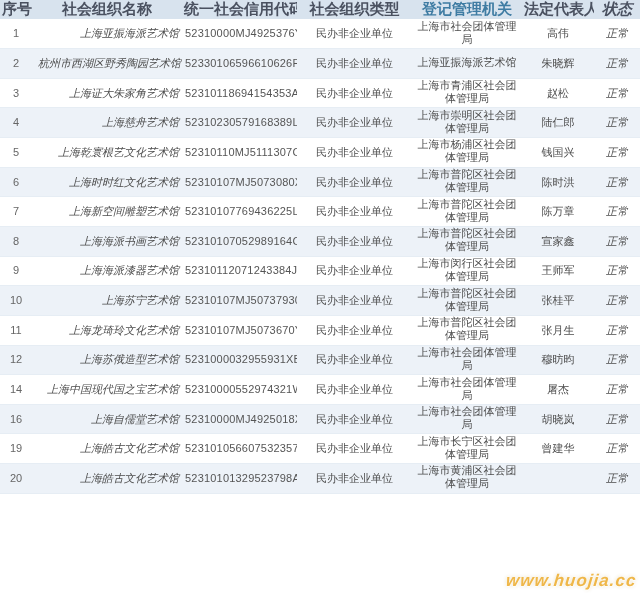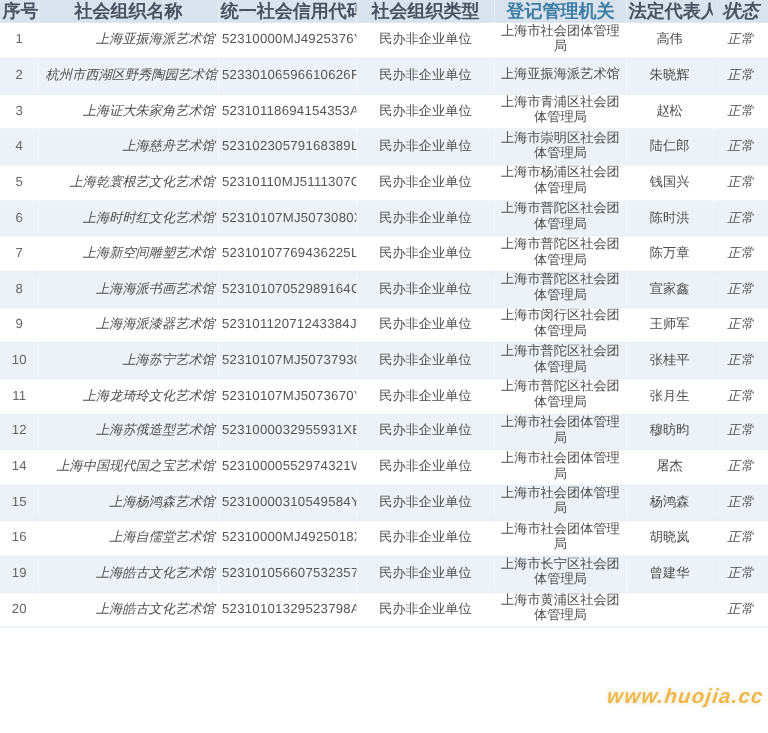--- a/index.html
+++ b/index.html
@@ -212,29 +212,20 @@
         <tr>
           <td class="col-index">14</td>
           <td class="col-name">上海中国现代国之宝艺术馆</td>
           <td class="col-code">52310000552974321W</td>
           <td class="col-type">民办非企业单位</td>
           <td class="col-authority">上海市社会团体管理局</td>
           <td class="col-representative">屠杰</td>
           <td class="col-status">正常</td>
         </tr>
         <tr>
-          <td class="col-index">15</td>
-          <td class="col-name">上海杨鸿森艺术馆</td>
-          <td class="col-code">52310000310549584Y</td>
-          <td class="col-type">民办非企业单位</td>
-          <td class="col-authority">上海市社会团体管理局</td>
-          <td class="col-representative">杨鸿森</td>
-          <td class="col-status">正常</td>
-        </tr>
-        <tr>
           <td class="col-index">16</td>
           <td class="col-name">上海自儒堂艺术馆</td>
           <td class="col-code">52310000MJ4925018X</td>
           <td class="col-type">民办非企业单位</td>
           <td class="col-authority">上海市社会团体管理局</td>
           <td class="col-representative">胡晓岚</td>
           <td class="col-status">正常</td>
         </tr>
         <tr>
           <td class="col-index">19</td>

